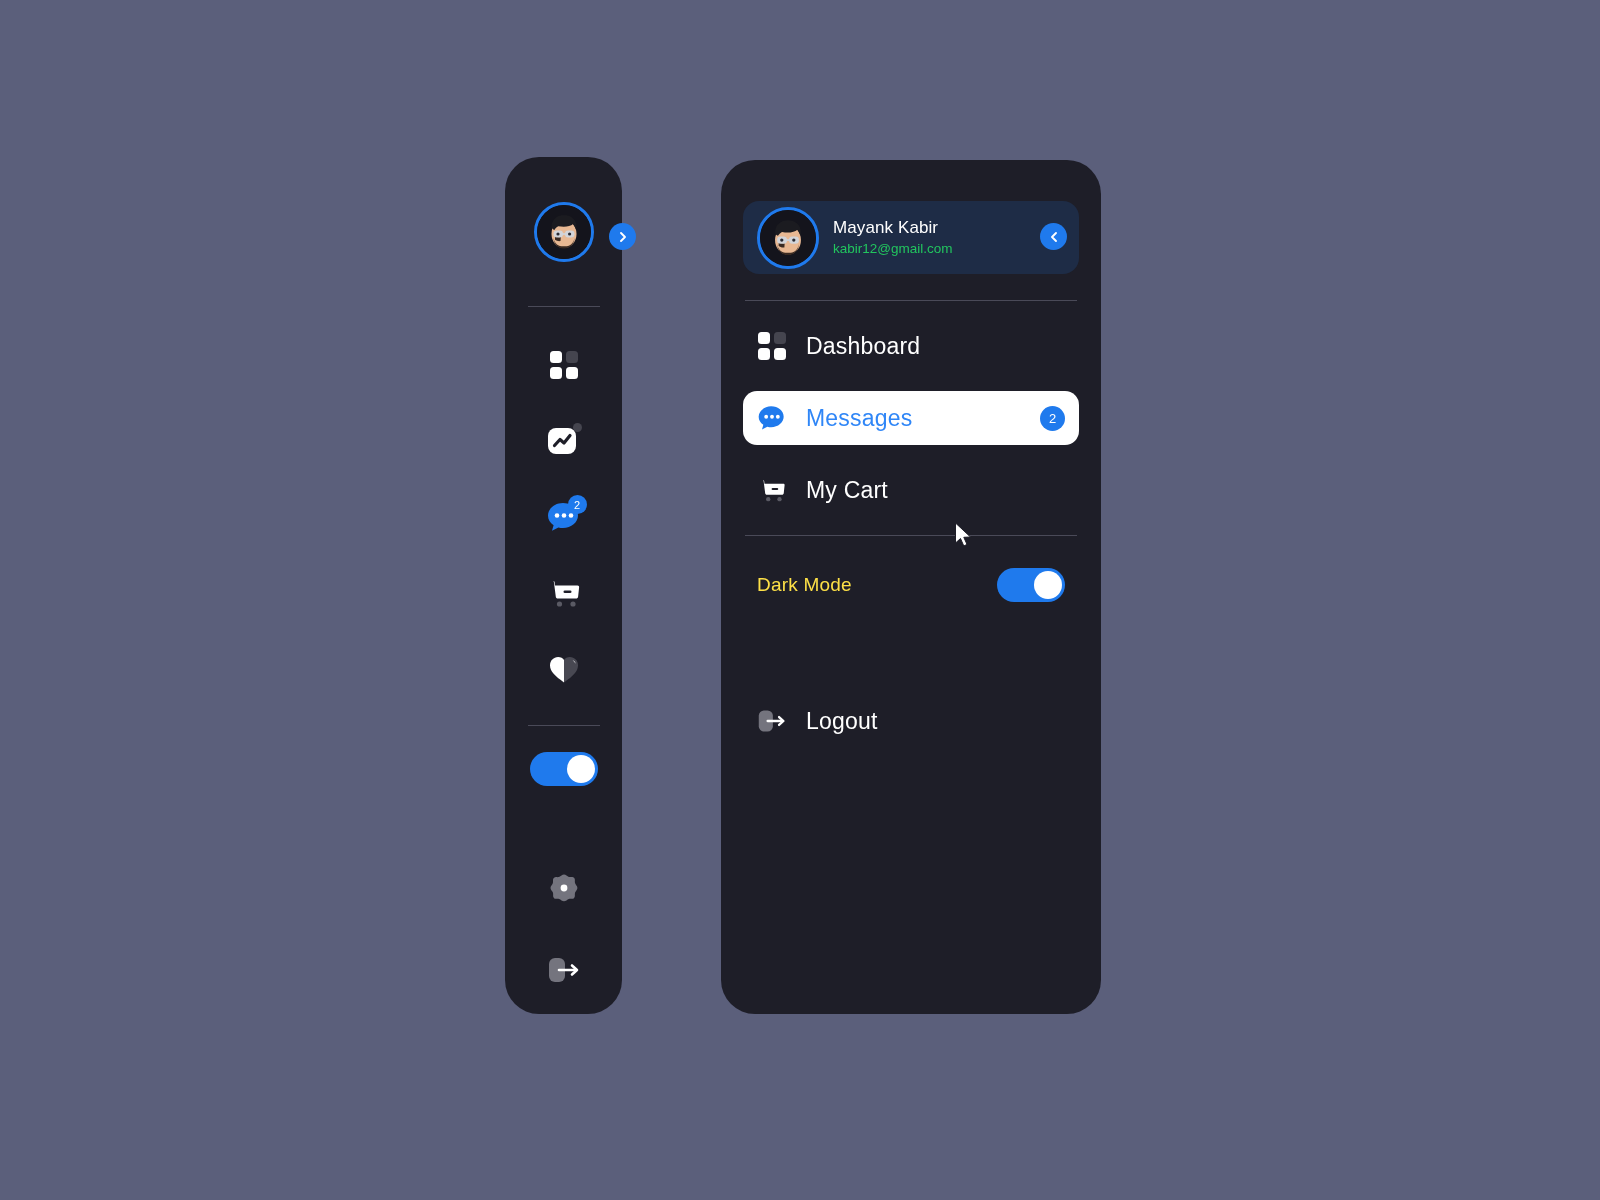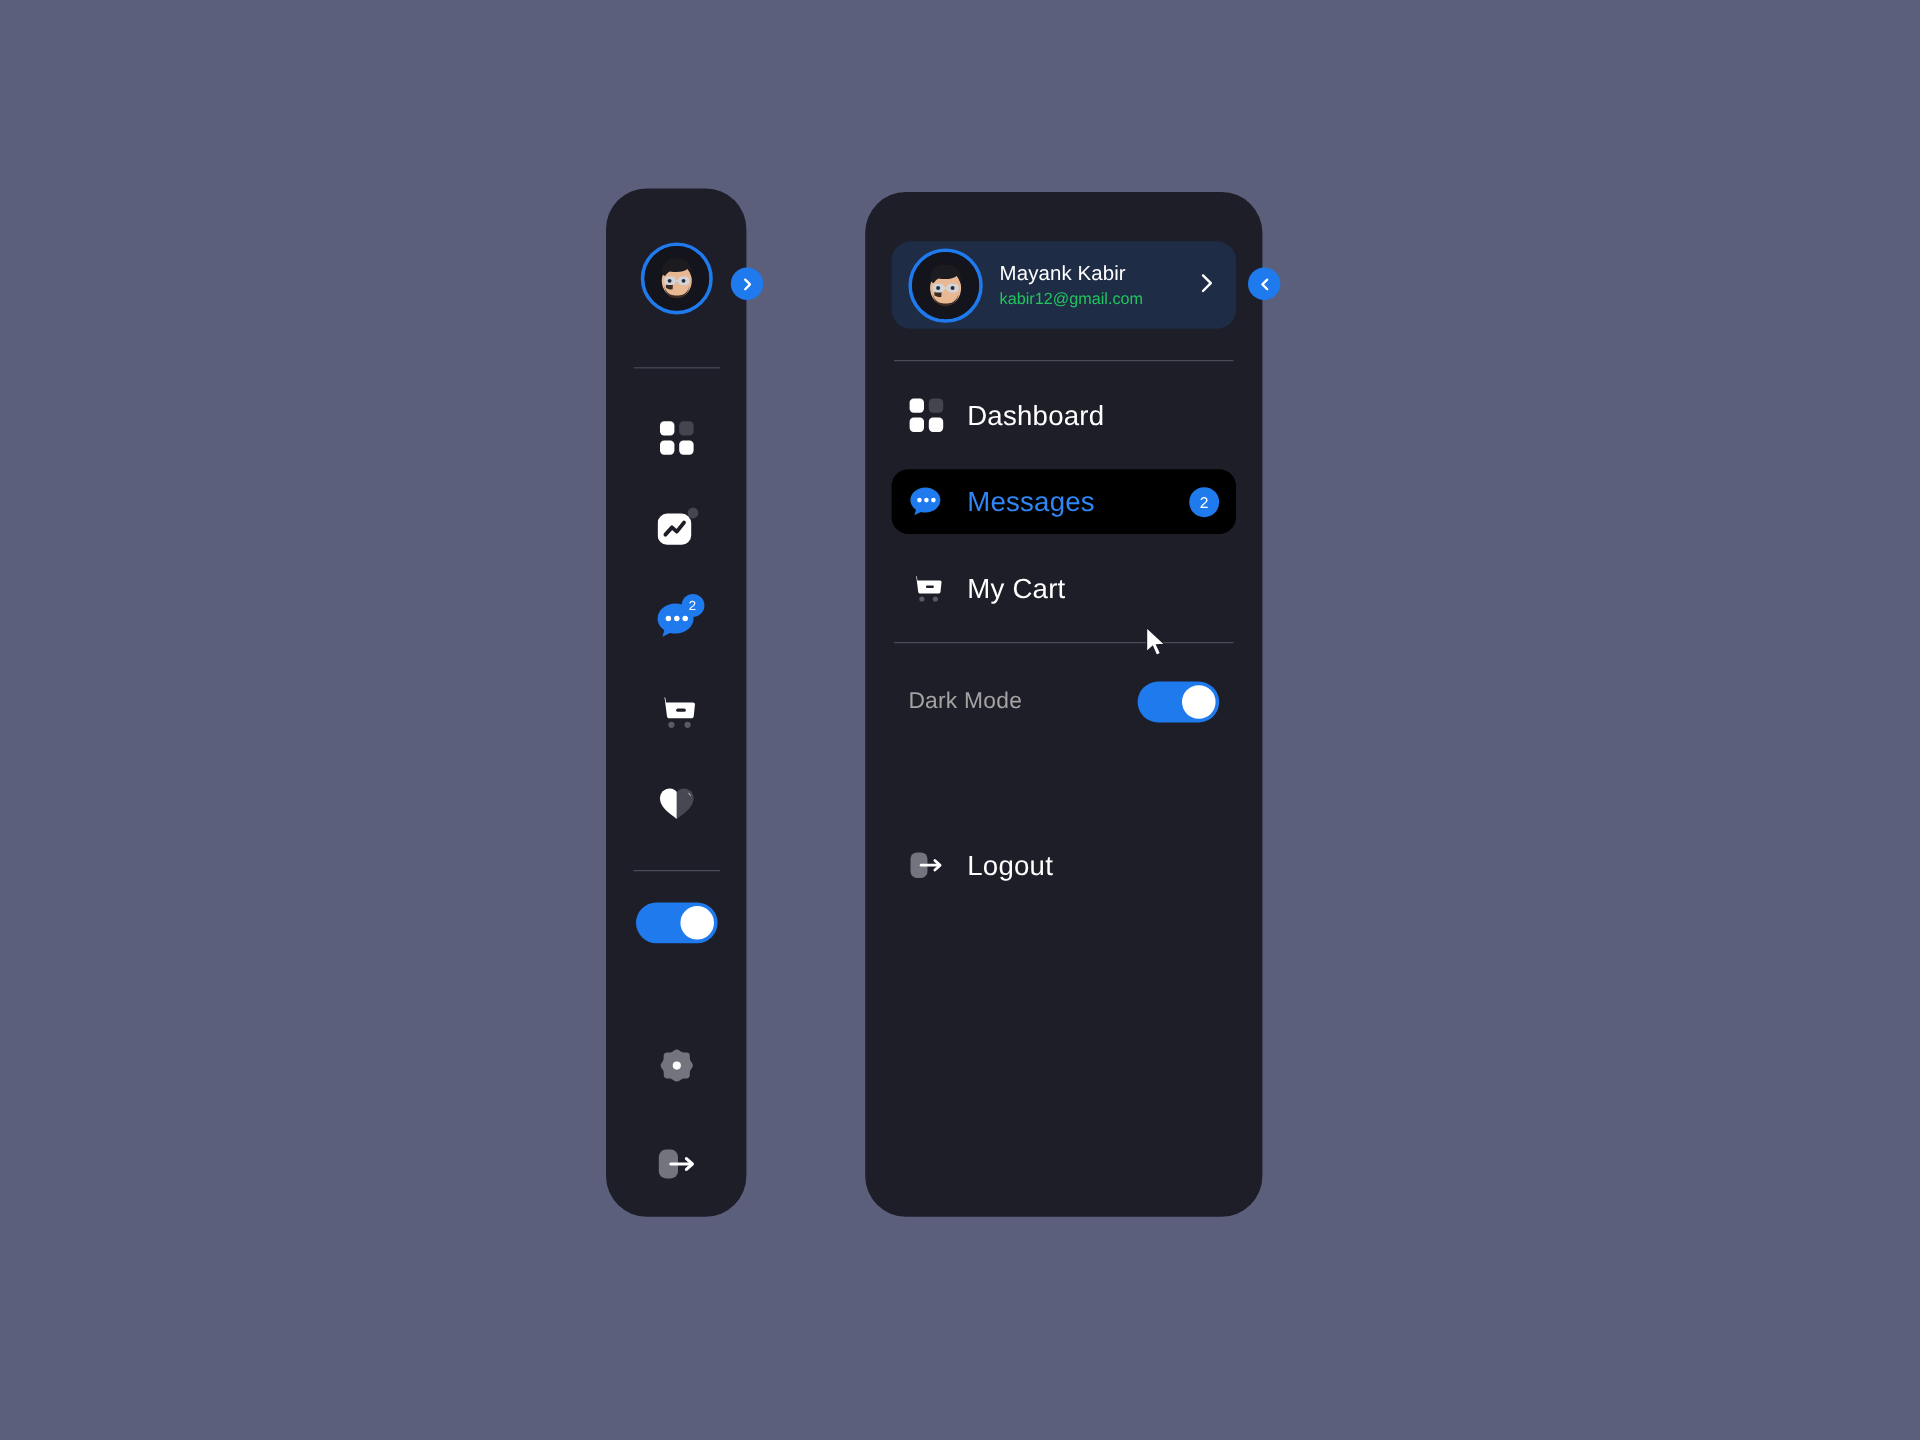--- a/index.html
+++ b/index.html
@@ -33,21 +33,21 @@
   }
   .rail-icons { margin-top: 38px; display: flex; flex-direction: column; align-items: center; gap: 36px; }
   .rail-slot { width: 52px; height: 40px; display: flex; align-items: center; justify-content: center; position: relative; }
   .rail-divider2 { width: 72px; height: 1px; background: #4a4a58; margin-top: 36px; }
   .rail-toggle-wrap { margin-top: 26px; }
   .rail-bottom { margin-top: 82px; display: flex; flex-direction: column; align-items: center; gap: 42px; }
 
   
   .panel {
     position: absolute; left: 721px; top: 160px;
-    width: 331px; height: 854px;
+    width: 380px; height: 854px;
     background: #1e1e28;
     border-radius: 34px;
     padding: 0 22px;
   }
   .profile-card {
     margin-top: 41px;
     height: 73px;
     background: #1e2c46;
     border-radius: 16px;
     display: flex; align-items: center;
@@ -59,37 +59,37 @@
   .chev-right-small { color: #ffffff; font-size: 19px; line-height: 1; margin-right: 4px; }
 
   .panel-divider { height: 1px; background: #4a4a58; margin: 26px 2px 0 2px; }
 
   .menu { margin-top: 18px; }
   .menu-item {
     height: 54px; display: flex; align-items: center;
     border-radius: 14px; padding: 0 14px;
     margin-bottom: 18px;
   }
-  .menu-item.active { background: #000000; }
+  .menu-item.active { background: #ffffff; }
   .menu-icon { width: 30px; display: flex; align-items: center; justify-content: center; position: relative; }
   .menu-label { margin-left: 19px; font-size: 23px; color: #ffffff; letter-spacing: .2px; }
   .menu-item.active .menu-label { color: #2f86f7; }
   .menu-badge {
     margin-left: auto; width: 25px; height: 25px; border-radius: 50%;
     background: #1f7aed; color: #ffffff; font-size: 13px;
     display: flex; align-items: center; justify-content: center;
   }
 
   .panel-divider2 { height: 1px; background: #4a4a58; margin: 12px 2px 0 2px; }
 
   .darkmode-row {
     height: 54px; display: flex; align-items: center;
     padding: 0 14px; margin-top: 22px;
   }
-  .darkmode-label { font-size: 19px; color: #a3a3a3; letter-spacing: .2px; }
+  .darkmode-label { font-size: 19px; color: #fde047; letter-spacing: .2px; }
 
   .panel-bottom { margin-top: 82px; }
 
   
   .toggle {
     width: 68px; height: 34px; border-radius: 17px;
     background: #1f7aed; position: relative; flex: none;
   }
   .toggle .knob {
     position: absolute; top: 3px; right: 3px;

